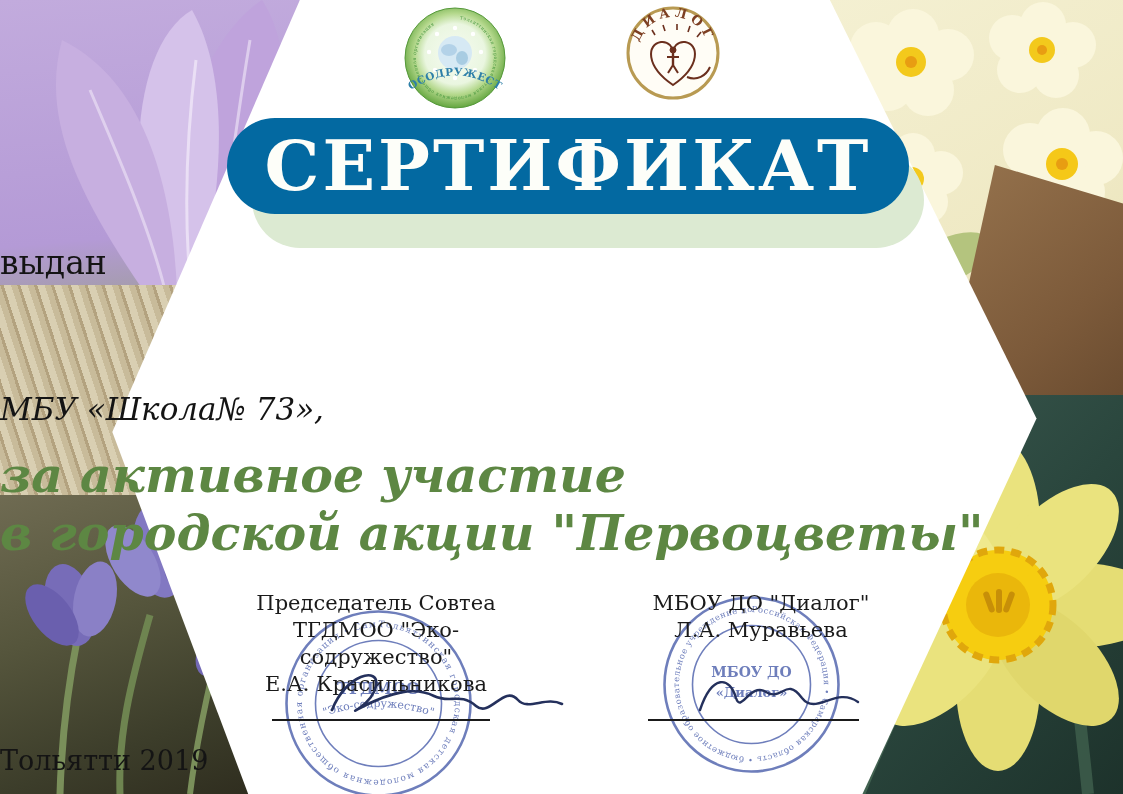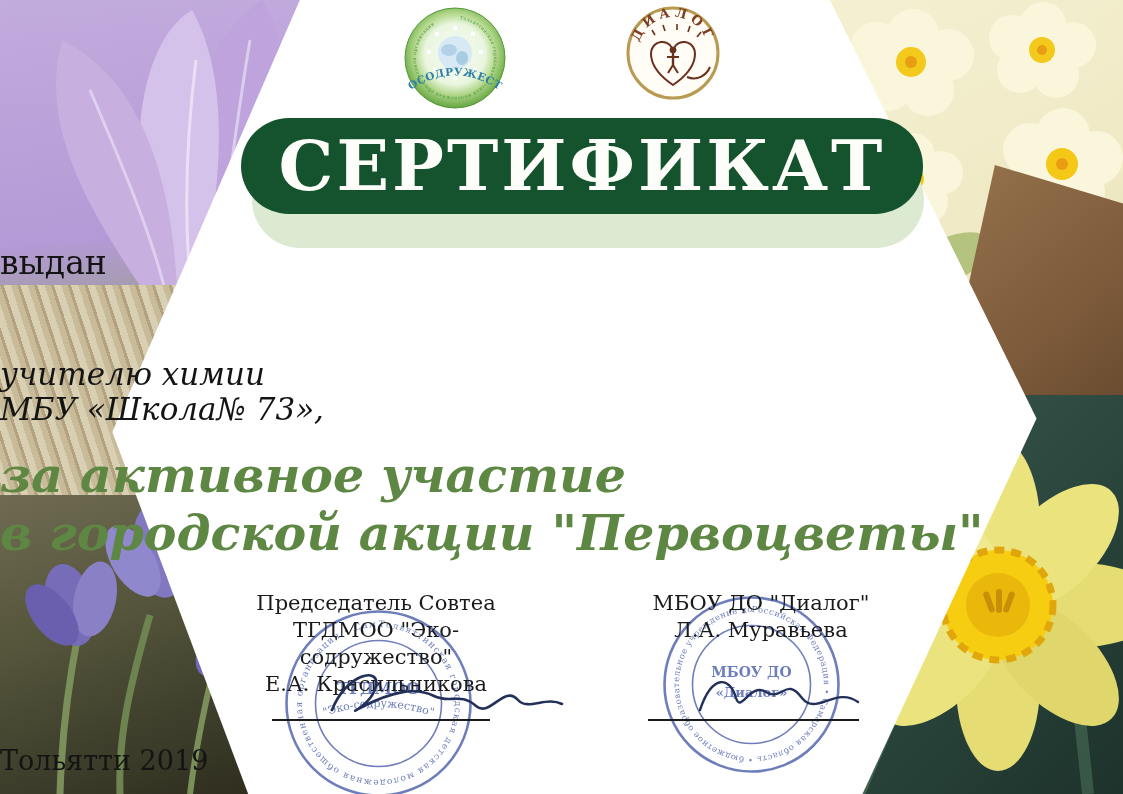--- a/index.html
+++ b/index.html
@@ -47,22 +47,22 @@
 
   
   .content{left:0;top:0;width:1123px;height:794px;}
   .center-text{left:0;width:1123px;text-align:left;color:#141414;}
 
   .banner-shadow{
     left:252px;top:152px;width:672px;height:96px;border-radius:50px;
     background:#dcead2;
   }
   .banner{
-    left:241px;top:118px;width:682px;height:96px;border-radius:48px;
-    background:#14532d;display:flex;align-items:center;justify-content:center;
+    left:227px;top:118px;width:682px;height:96px;border-radius:48px;
+    background:#0369a1;display:flex;align-items:center;justify-content:center;
   }
   .banner h1{
     margin:0;font-size:69px;font-weight:bold;color:#fdfef9;
     letter-spacing:3px;line-height:96px;white-space:nowrap;
   }
 
   .issued{top:243px;font-size:33px;}
   .name{top:301px;font-size:43px;font-weight:bold;letter-spacing:1px;}
   .role{top:356px;font-size:31px;font-style:italic;}
   .school{top:391px;font-size:31px;font-style:italic;}
@@ -264,21 +264,20 @@
         <path d="M48,60 L43,68 M48,60 L53,68" stroke-width="2" fill="none"></path>
       </g>
     </svg>
 
     <div class="abs banner-shadow"></div>
     <div class="abs banner">
       <h1>СЕРТИФИКАТ</h1>
     </div>
 
     <div class="abs center-text issued">выдан</div>
-    <div class="abs center-text role">учителю химии</div>
     <div class="abs center-text school">МБУ «Школа№ 73»,</div>
     <div class="abs center-text award1">за активное участие</div>
     <div class="abs center-text award2">в городской акции "Первоцветы"</div>
 
     <svg class="abs stamp stamp-left" width="195" height="195" viewBox="0 0 195 195">
       <defs>
           <path id="stampRingL" d="M97.5,21 a76.5,76.5 0 1 1 -0.1,0"></path>
             <path id="stampArcL" d="M38,112 Q97.5,90 157,112"></path>
         </defs>
       <g stroke="#5568b0" fill="none">

